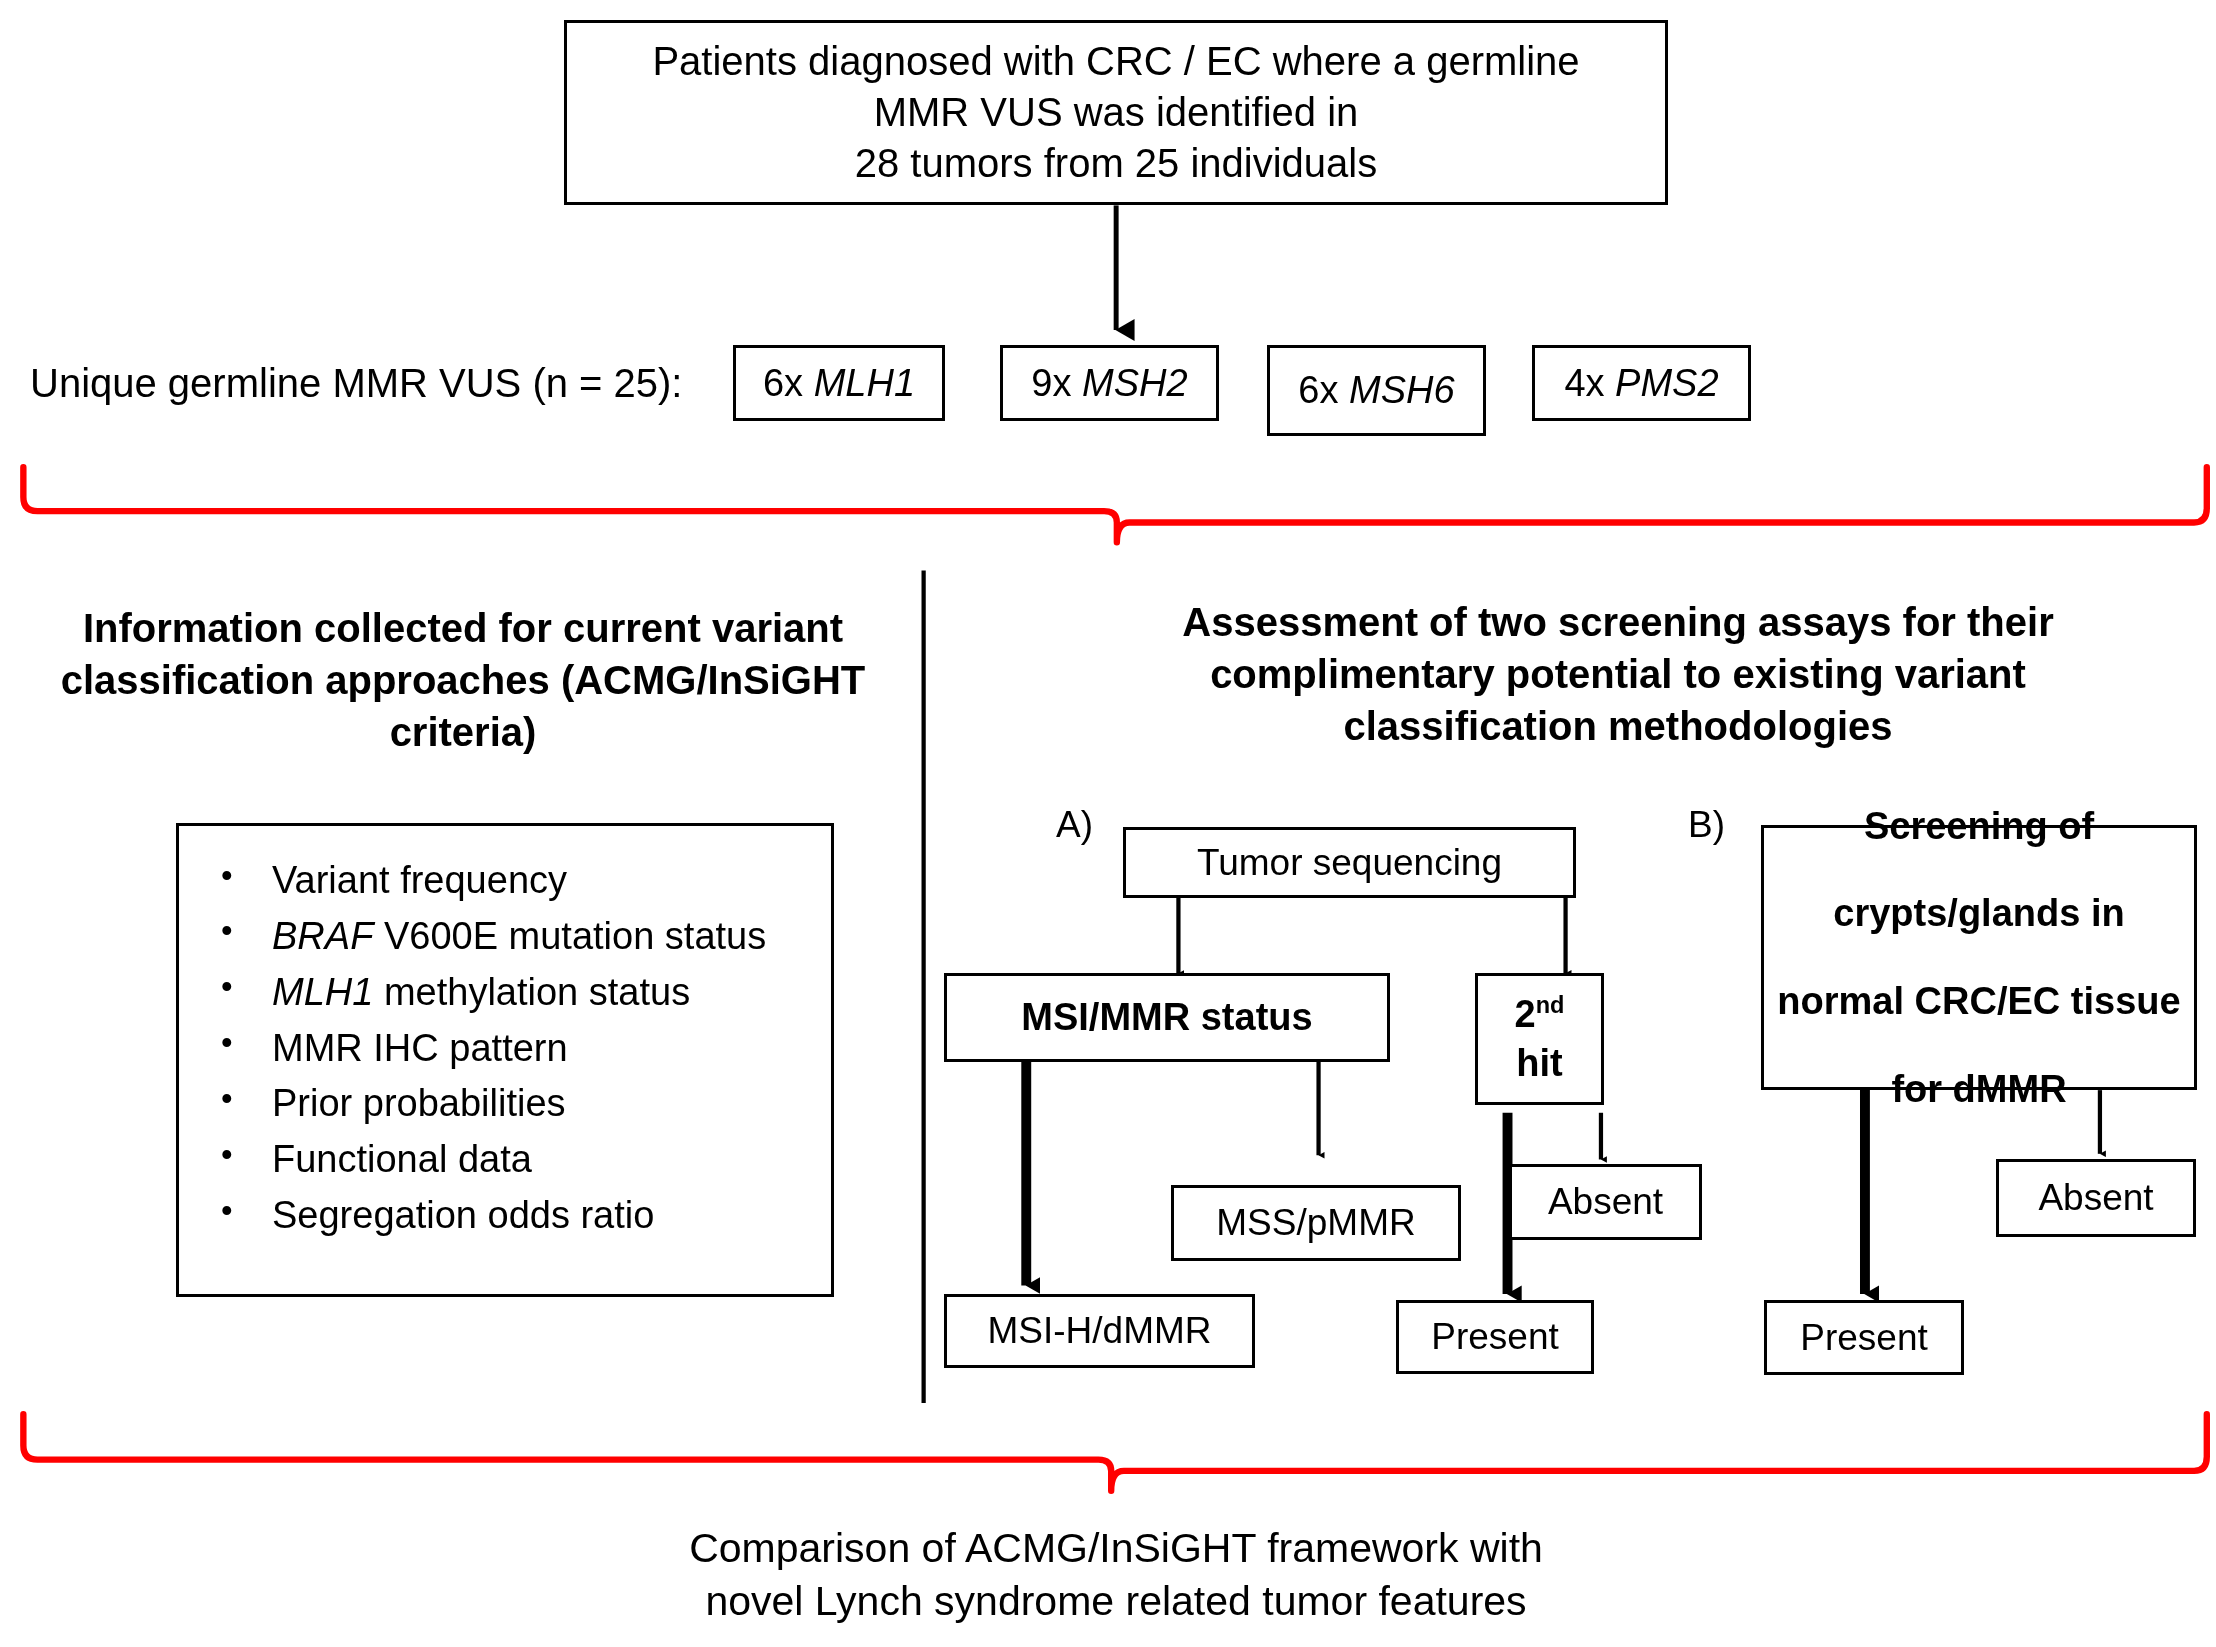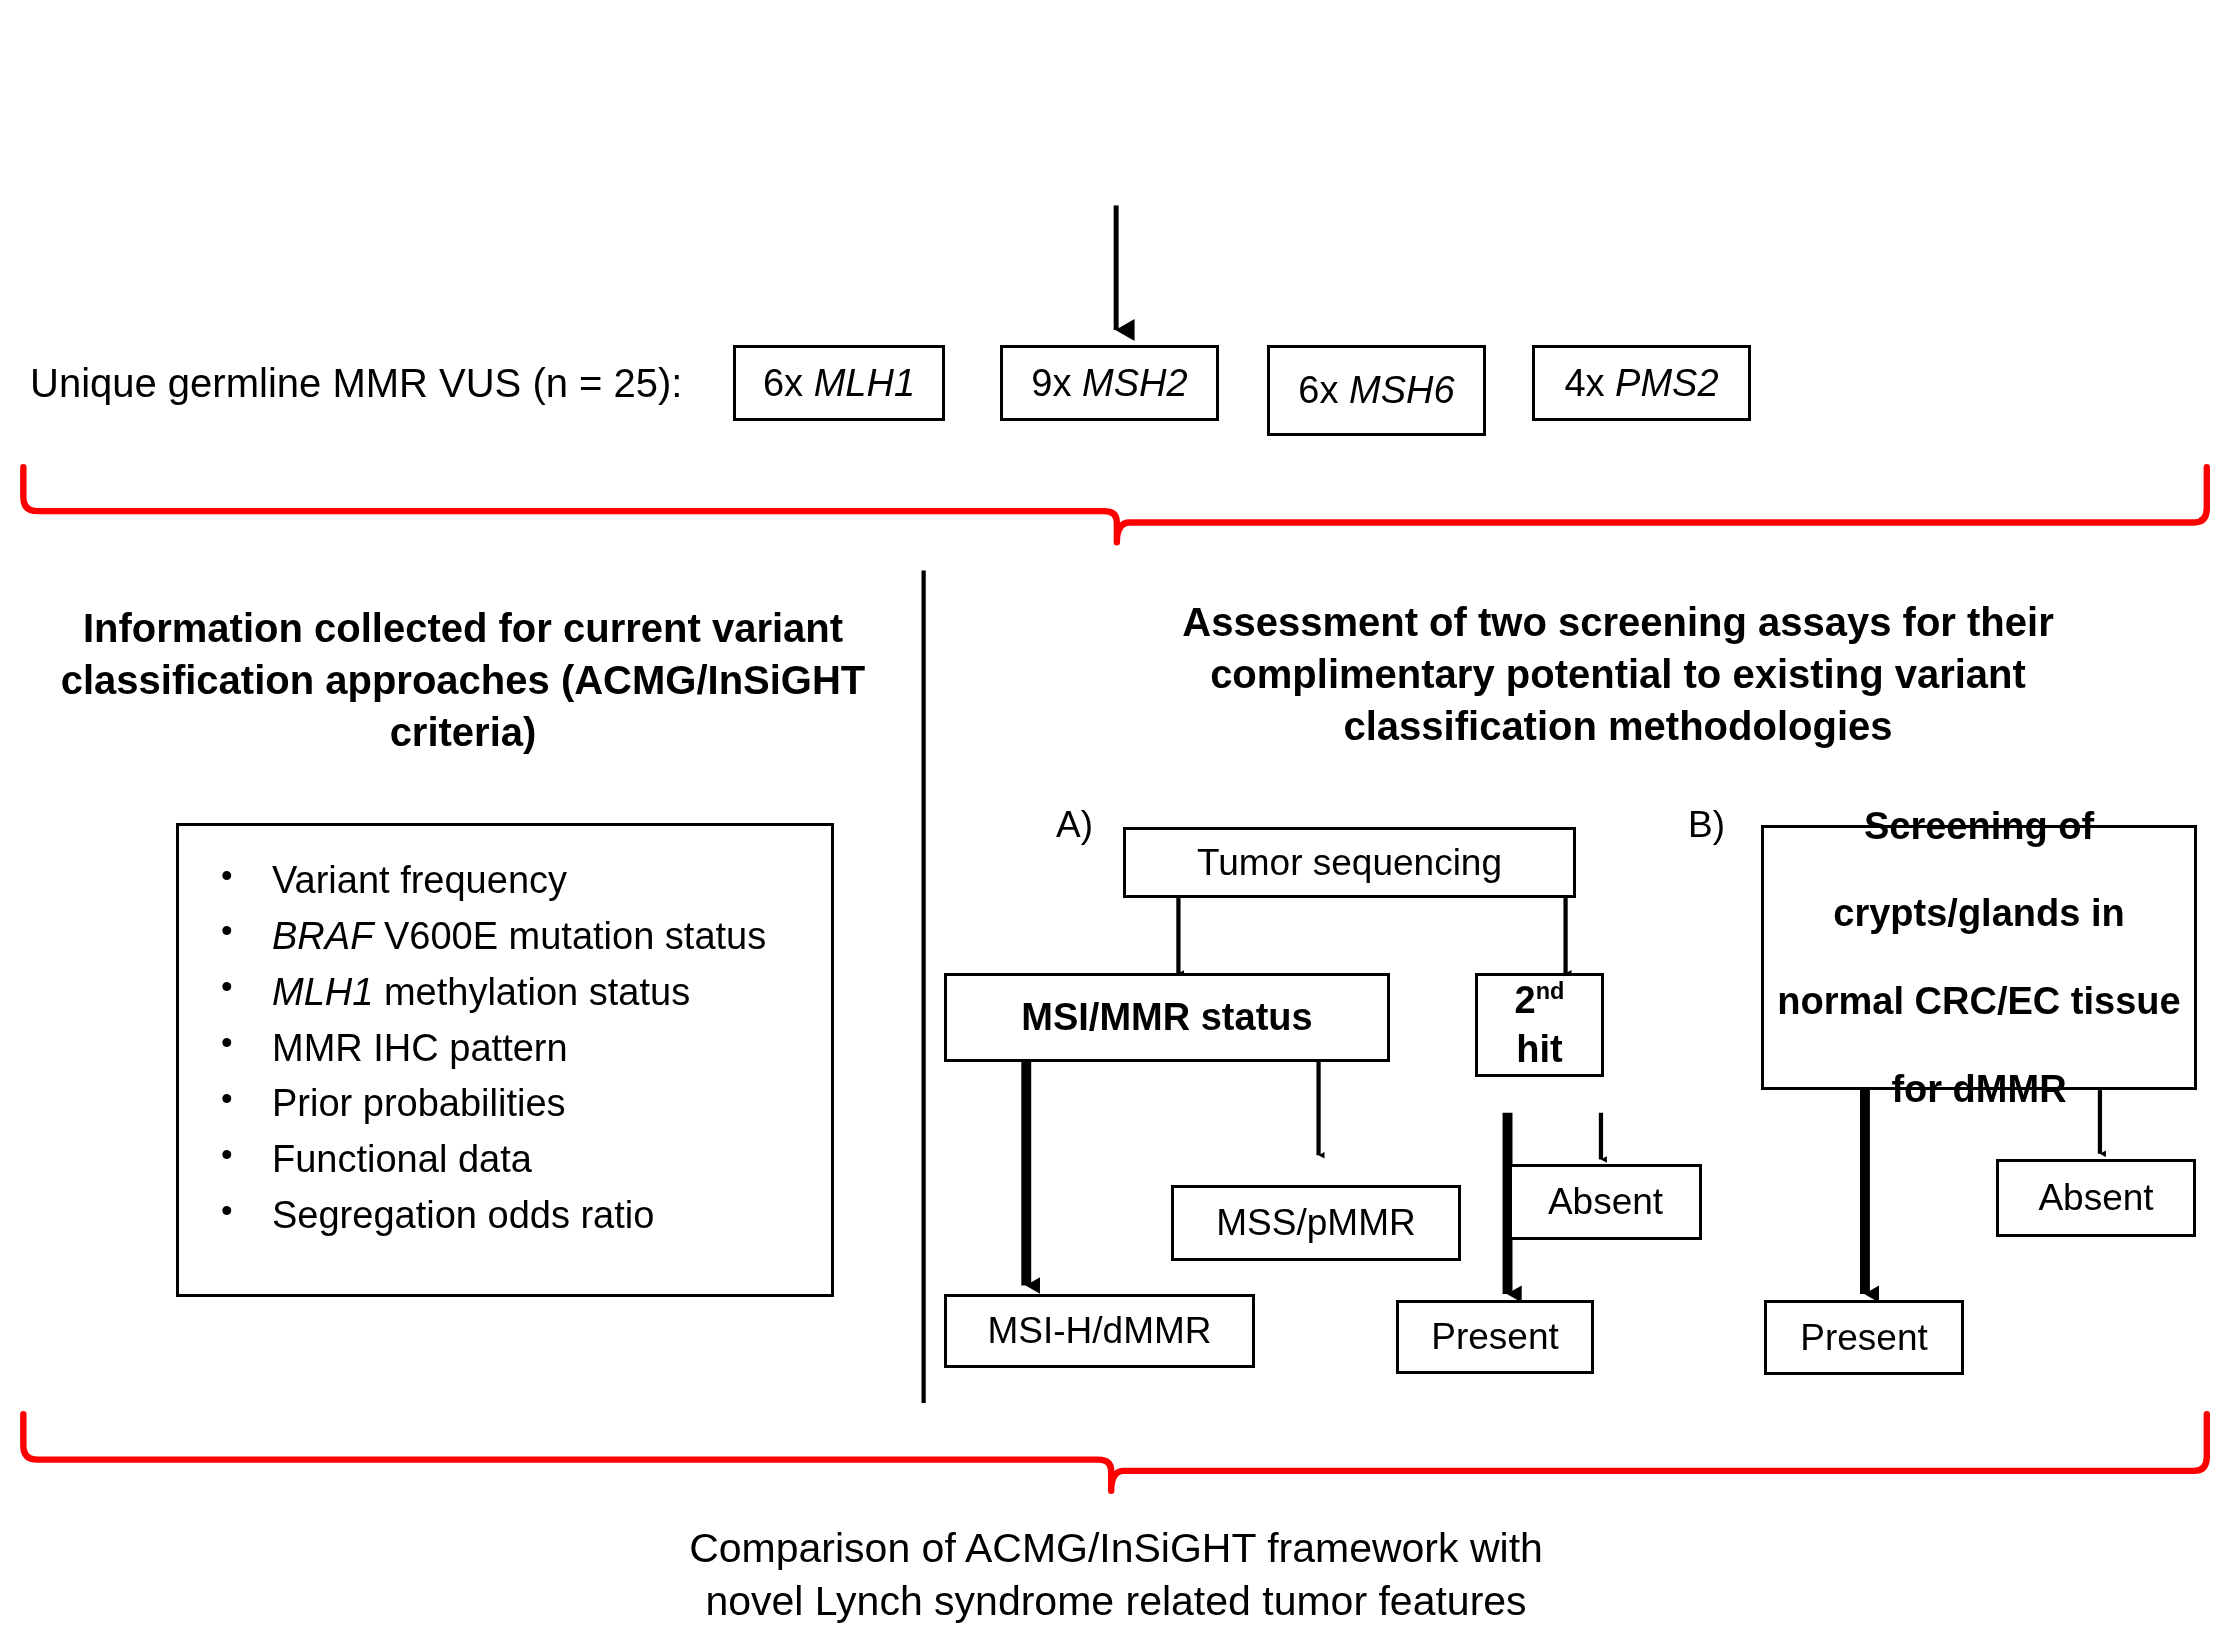--- a/index.html
+++ b/index.html
@@ -131,20 +131,25 @@
     <g>
       <line x1="2967" y1="1540" x2="2967" y2="1630" stroke="#000" stroke-width="6" marker-end="url(#ah-thin)"></line>
     </g>
 
     <g>
       <path d="M 33,1998 L 33,2042 Q 33,2062 53,2062 L 1552,2062 Q 1570,2062 1570,2078
                L 1570,2106 Q 1570,2078 1588,2078 L 3100,2078 Q 3118,2078 3118,2058 L 3118,1998" fill="none" stroke="#FF0000" stroke-width="9" stroke-linecap="round" stroke-linejoin="round"></path>
     </g>
   </svg>
 
+  <div class="box plain" style="left:564px;top:20px;width:1104px;height:185px;font-size:40px;flex-direction:column;">
+    <div>Patients diagnosed with CRC / EC where a germline</div>
+    <div>MMR VUS was identified in</div>
+    <div>28 tumors from 25 individuals</div>
+  </div>
 
   <div class="txt left" style="left:30px;top:357px;font-size:40px;white-space:nowrap;">Unique germline MMR VUS (n = 25):</div>
 
   <div class="box plain" style="left:733px;top:345px;width:212px;height:76px;font-size:38px;">
     <span><span>6x</span><span>&nbsp;</span><i>MLH1</i></span>
   </div>
 
   <div class="box plain" style="left:1000px;top:345px;width:219px;height:76px;font-size:38px;">
     <span><span>9x</span><span>&nbsp;</span><i>MSH2</i></span>
   </div>
@@ -181,21 +186,21 @@
     <div>classification methodologies</div>
   </div>
 
   <div class="txt plain" style="left:1056px;top:801px;font-size:37px;">A)</div>
   <div class="txt plain" style="left:1688px;top:801px;font-size:37px;">B)</div>
 
   <div class="box plain" style="left:1123px;top:827px;width:453px;height:71px;font-size:37px;">Tumor sequencing</div>
 
   <div class="box bold" style="left:944px;top:973px;width:446px;height:89px;font-size:38px;">MSI/MMR status</div>
 
-  <div class="box bold" style="left:1475px;top:973px;width:129px;height:104px;font-size:38px;flex-direction:column;">
+  <div class="box bold" style="left:1475px;top:973px;width:129px;height:132px;font-size:38px;flex-direction:column;">
     <div><span>2</span><sup>nd</sup></div>
     <div>hit</div>
   </div>
 
   <div class="box plain" style="left:1171px;top:1161px;width:290px;height:76px;font-size:37px;margin-top:24px;">MSS/pMMR</div>
 
   <div class="box plain" style="left:1509px;top:1164px;width:193px;height:76px;font-size:37px;">Absent</div>
 
   <div class="box plain" style="left:944px;top:1294px;width:311px;height:74px;font-size:37px;">MSI-H/dMMR</div>
 

